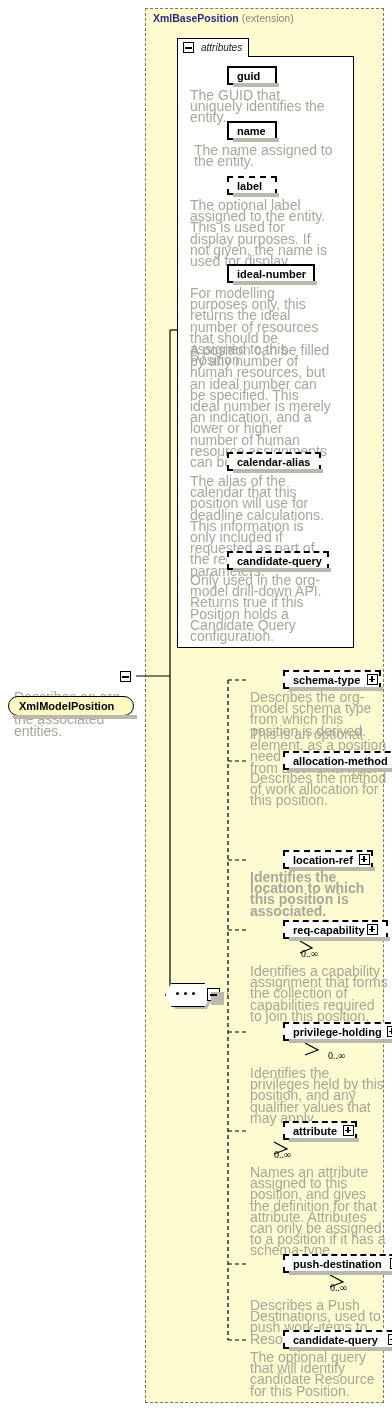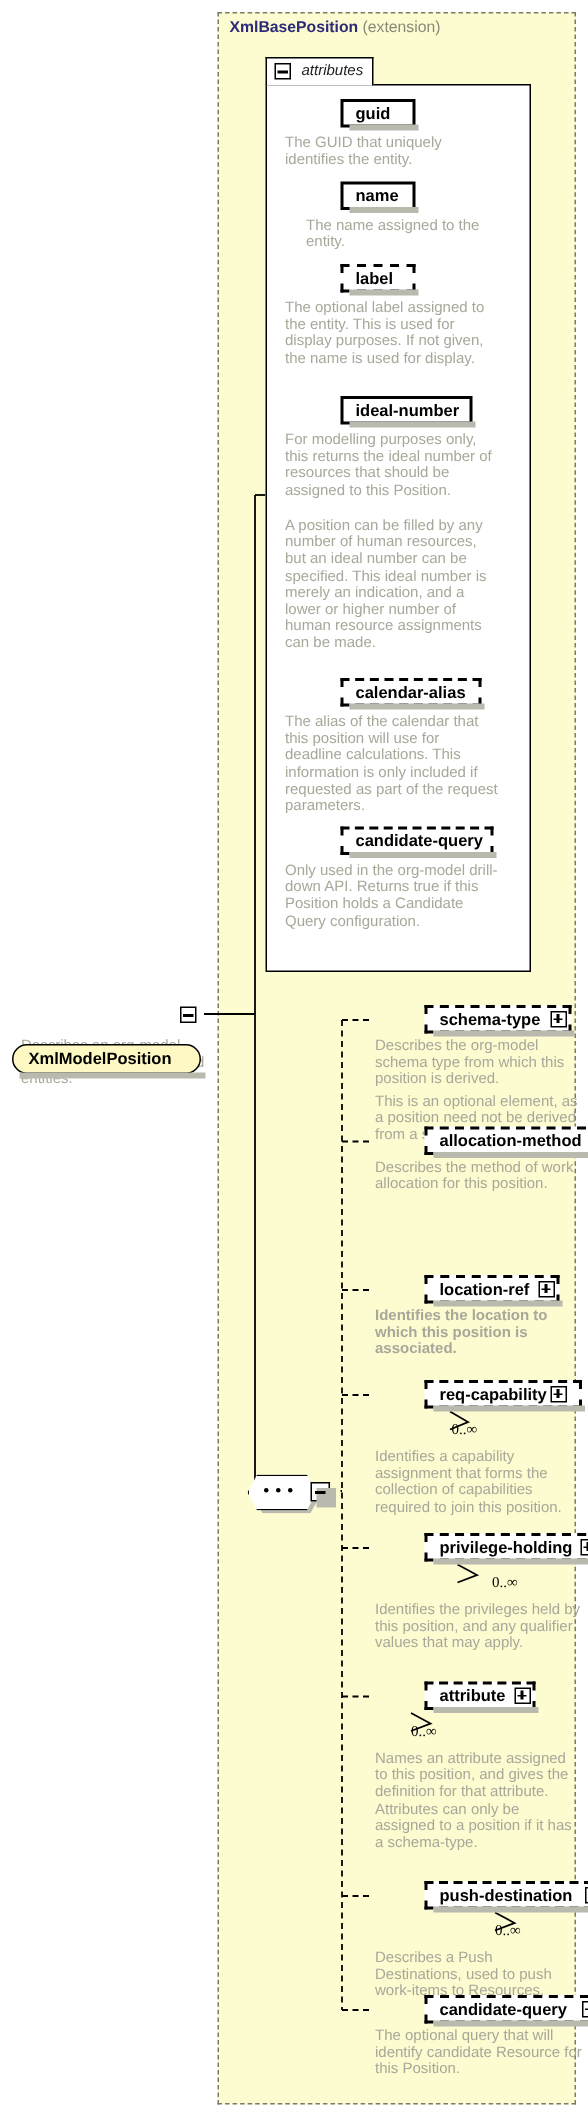--- a/index.html
+++ b/index.html
@@ -66,21 +66,21 @@
   .node .exp::after{
     content:""; position:absolute; left:3.25px; top:1.25px; width:1.5px; height:6px; background:#000;
   }
   .card{
     position:absolute; font-size:10px; color:#000; z-index:7; white-space:nowrap;
     font-family:"Liberation Serif","DejaVu Serif",serif;
   }
 
   
   .desc{
-    position:absolute; font-size:10px; line-height:11.2px; color:#a8a89a;
+    position:absolute; font-size:14px; line-height:11.2px; color:#a8a89a;
     z-index:5;
   }
 
   
   #root-node{
     position:absolute; left:8px; top:696px; width:126px; height:20px;
     background:#fef9c3; border:1.5px solid #000; border-radius:10px/10px;
     box-sizing:border-box; z-index:6;padding-left:32px;
   }
   #root-node .nm{
@@ -171,21 +171,21 @@
 <div class="node req" style="left:190px;top:66px;width:50px;">
   <span class="shadow"></span>
   <span class="nm">guid</span>
 </div>
 <div class="desc" style="left:190px;top:90px;width:140px;">The GUID that uniquely identifies the entity.</div>
 
 <div class="node req" style="left:190px;top:121px;width:50px;">
   <span class="shadow"></span>
   <span class="nm">name</span>
 </div>
-<div class="desc" style="left:204px;top:145px;width:140px;">The name assigned to the entity.</div>
+<div class="desc" style="left:194px;top:145px;width:140px;">The name assigned to the entity.</div>
 
 <div class="node opt" style="left:190px;top:176px;width:50px;">
   <span class="shadow"></span>
   <span class="nm">label</span>
 </div>
 <div class="desc" style="left:190px;top:200px;width:142px;">The optional label assigned to the entity. This is used for display purposes. If not given, the name is used for display.</div>
 
 <div class="node req" style="left:190px;top:264px;width:88px;">
   <span class="shadow"></span>
   <span class="nm">ideal-number</span>

